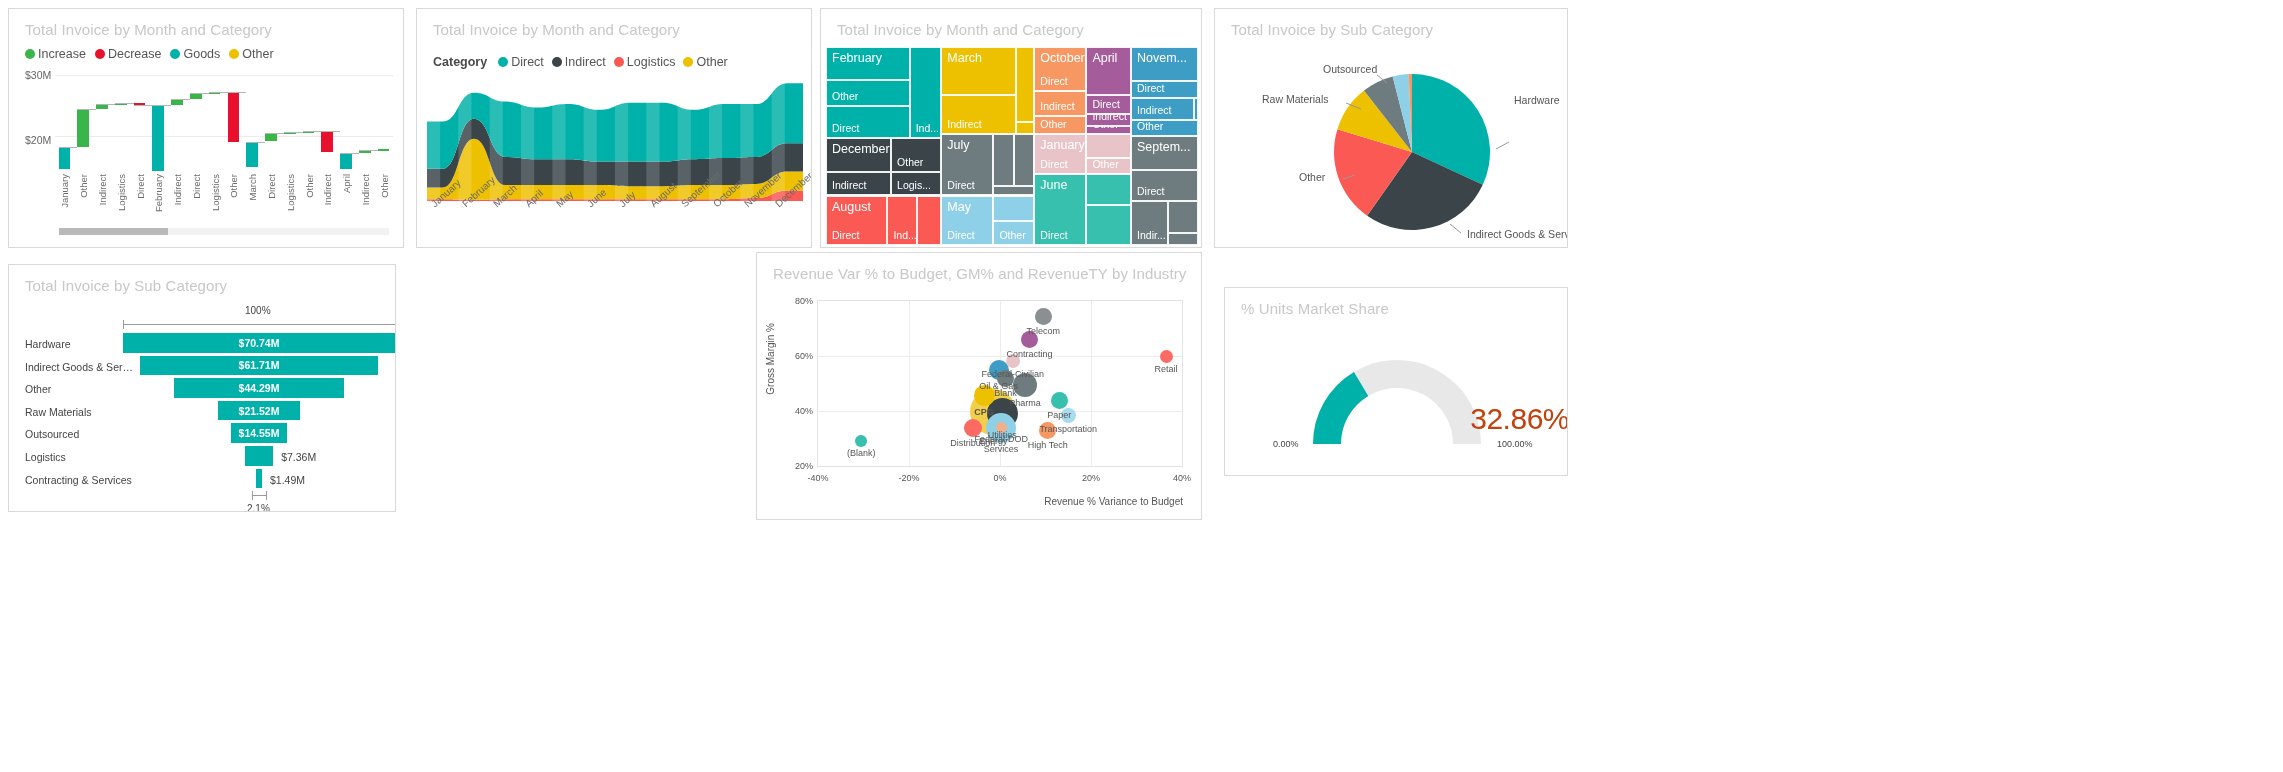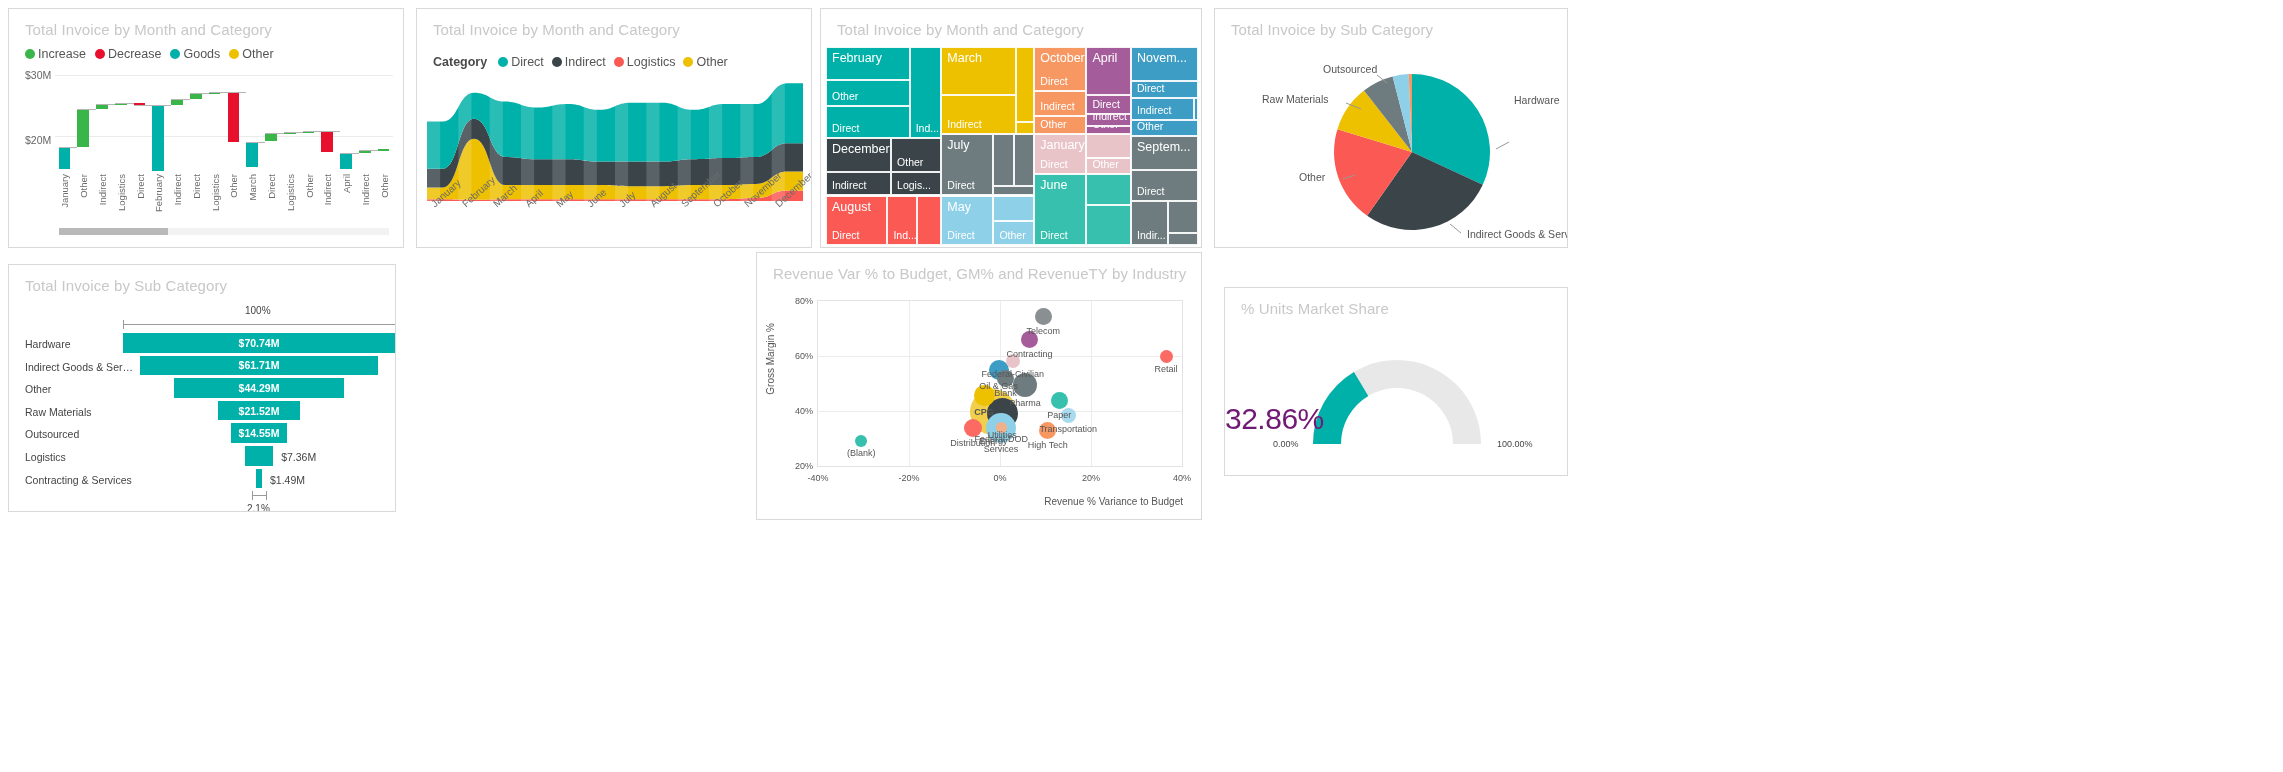--- a/index.html
+++ b/index.html
@@ -96,21 +96,21 @@
   .sc-bubble { position:absolute; border-radius:50%; }
   .sc-bl { position:absolute; font-size:9px; color:#555; white-space:nowrap; transform:translateX(-50%); }
   .sc-ytick { position:absolute; right:0; font-size:9px; color:#555; transform:translateY(-50%); }
   .sc-xtick { position:absolute; font-size:9px; color:#555; transform:translateX(-50%); }
   .sc-ylab { position:absolute; font-size:10px; color:#555; writing-mode:vertical-rl; transform:rotate(180deg); }
   .sc-xlab { position:absolute; font-size:10px; color:#555; text-align:right; }
 
   
   #gauge { left: 1224px; top: 287px; width: 344px; height: 189px; }
   .gg-wrap { position:absolute; left:0; top:18px; width:344px; height:171px; }
-  .gg-val { position:absolute; left:0; right:0; top:96px; text-align:left; font-size:30px; color:#701a75; letter-spacing:-.5px; }
+  .gg-val { position:absolute; left:0; right:0; top:96px; text-align:right; font-size:30px; color:#c2410c; letter-spacing:-.5px; }
   .gg-min { position:absolute; font-size:9px; color:#444; }
   .gg-max { position:absolute; font-size:9px; color:#444; }
 </style>
 </head>
 <body>
 
 <div class="dashboard">
 
   <div class="panel" id="waterfall">
     <div class="panel-title">Total Invoice by Month and Category</div>

